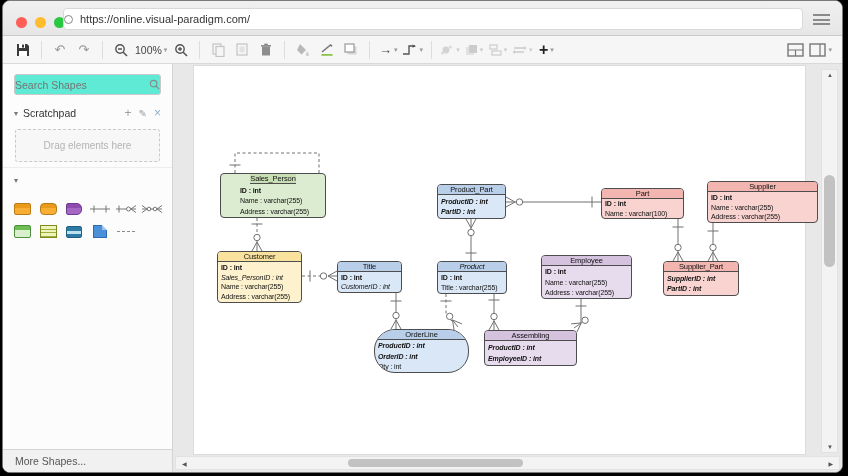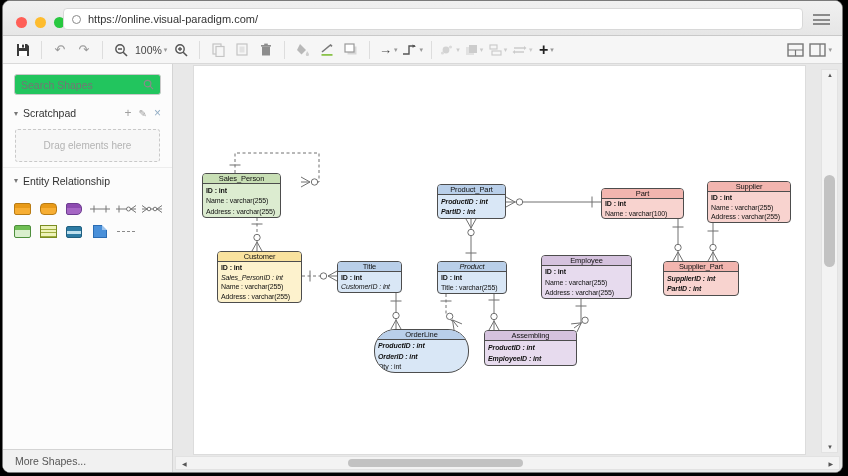--- a/index.html
+++ b/index.html
@@ -3,21 +3,21 @@
 <meta charset="utf-8">
 <style>
   * { box-sizing: border-box; margin: 0; padding: 0; }
   html,body { width:848px; height:476px; background:#000; font-family:"Liberation Sans", sans-serif; overflow:hidden; }
   .window { position:absolute; left:2px; top:0; width:841px; height:473px; background:#fff; border-radius:8px; overflow:hidden; border:1px solid #7a7a7a; }
 
   
   .titlebar { height:35px; background:linear-gradient(#f0f0f0,#e6e6e6); border-bottom:1px solid #c9c9c9; position:relative; }
   .lights { position:absolute; left:13px; top:16px; display:flex; gap:8px; }
   .light { width:11px; height:11px; border-radius:50%; }
-  .urlbar { position:absolute; left:60px; top:7px; width:740px; height:22px; background:#fff; border:1px solid #d8d8d8; border-radius:4px; display:flex; align-items:center; padding:0 8px; }
+  .urlbar { position:absolute; left:60px; top:7px; width:740px; height:22px; background:#fff; border:1px solid #d8d8d8; border-radius:4px; display:flex; align-items:center; padding:0 0; }
   .ring { width:9px; height:9px; border:1.4px solid #8a8a8a; border-radius:50%; margin-right:7px; flex:0 0 auto; }
   .url { font-size:11px; color:#333; }
   .menu-btn { position:absolute; right:12px; top:13px; width:17px; }
   .menu-btn i { display:block; height:2px; background:#8a8a8a; margin-bottom:2.5px; }
 
   
   .toolbar { height:28px; background:#f6f6f6; border-bottom:1px solid #d9d9d9; display:flex; align-items:center; padding:0 8px; }
   .tb { height:22px; min-width:20px; display:flex; align-items:center; justify-content:center; border-radius:2px; margin:0 2px; color:#666; font-size:13px; }
   .tb svg { display:block; }
   .sep { width:1px; height:18px; background:#ddd; margin:0 6px; }
@@ -25,21 +25,21 @@
   .zoomlvl { font-size:10.5px; color:#444; }
   .dis { opacity:.45; }
   .spacer { flex:1; }
   .plus { font-size:16px; font-weight:bold; color:#222; line-height:14px; }
 
   
   .main { display:flex; height:408px; }
 
   
   .sidebar { width:170px; background:#fcfcfc; border-right:1px solid #d4d4d4; position:relative; font-size:10.5px; color:#333; }
-  .search-wrap { margin:10px 11px 0 11px; height:21px; border:1px solid #c9c9c9; border-radius:3px; background:#22c55e; display:flex; align-items:center; padding:0 6px; }
+  .search-wrap { margin:10px 11px 0 11px; height:21px; border:1px solid #c9c9c9; border-radius:3px; background:#5eead4; display:flex; align-items:center; padding:0 0; }
   .search-wrap input { border:none; outline:none; flex:1; font-size:10.5px; color:#555; font-family:"Liberation Sans",sans-serif; background:transparent; min-width:0; }
   .sec-head { display:flex; align-items:center; padding:0 11px; height:26px; margin-top:5px; }
   .tri { font-size:8px; color:#777; margin-right:5px; }
   .sec-title { flex:1; }
   .mini-ic { color:#a0a0a0; font-size:12px; margin-left:7px; }
   .mini-x { color:#93aec5; }
   .dropzone { margin:3px 12px; height:33px; border:1px dashed #c9c9c9; border-radius:3px; background:#f7f7f7; display:flex; align-items:center; justify-content:center; color:#b3b3b3; font-size:10px; }
   .palette { padding:4px 6px; display:grid; grid-template-columns:repeat(6,26px); grid-auto-rows:23px; align-items:center; justify-items:center; }
   .shape { display:flex; align-items:center; justify-content:center; }
   .ent-o { width:17px; height:12px; border:1px solid #b97c14; border-radius:2px; background:linear-gradient(#e89a18 0 4px,#f7ae33 4px); }
@@ -243,21 +243,20 @@
         <span class="mini-ic">+</span>
         <span class="mini-ic" style="font-size:10px">✎</span>
         <span class="mini-ic mini-x">×</span>
       </div>
       <div class="dropzone">
         <span>Drag elements here</span>
       </div>
 
       <div class="sec-head" style="border-top:1px solid #ededed">
         <span class="tri">▾</span>
-        <span class="sec-title">Entity Relationship</span>
       </div>
       <div class="palette">
         <span class="shape">
             <span class="ent-o"></span>
           </span>
         <span class="shape">
             <span class="ent-o" style="border-radius:4px"></span>
           </span>
         <span class="shape">
             <span class="ent-p"></span>
@@ -371,21 +370,21 @@
             <line x1="484" y1="186" x2="489" y2="195" stroke="#707070" stroke-width="1"></line>
             <circle cx="484" cy="181.5" r="3.2" fill="#fff" stroke="#707070"></circle>
             <polyline points="519,157 519,186" fill="none" stroke="#707070" stroke-width="1"></polyline>
             <line x1="513.5" y1="165" x2="524.5" y2="165" stroke="#707070" stroke-width="1"></line>
             <line x1="519" y1="186" x2="514" y2="195" stroke="#707070" stroke-width="1"></line>
             <line x1="519" y1="186" x2="519" y2="195" stroke="#707070" stroke-width="1"></line>
             <line x1="519" y1="186" x2="524" y2="195" stroke="#707070" stroke-width="1"></line>
             <circle cx="519" cy="181.5" r="3.2" fill="#fff" stroke="#707070"></circle>
           </svg>
         <div>
-            <div class="entity" style="left: 8px; top: 107px; width: 79px; height: 45px; background: rgb(220, 236, 208); border-color: rgb(77, 77, 77);">
+            <div class="entity" style="left: 26px; top: 107px; width: 106px; height: 45px; background: rgb(220, 236, 208); border-color: rgb(77, 77, 77); align-items: center;">
               <div class="etitle" style="background: rgb(200, 223, 181);">Sales_Person</div>
               <div class="ebody">
                 <div class="eattr b">ID : int</div>
                 <div class="eattr">Name : varchar(255)</div>
                 <div class="eattr">Address : varchar(255)</div>
               </div>
             </div>
             <div class="entity" style="left: 23px; top: 185px; width: 85px; height: 52px; background: rgb(253, 242, 205); border-color: rgb(77, 77, 77);">
               <div class="etitle" style="background: rgb(249, 226, 158);">Customer</div>
               <div class="ebody">
@@ -409,21 +408,21 @@
                 <div class="eattr b i">PartID : int</div>
               </div>
             </div>
             <div class="entity" style="left: 407px; top: 122px; width: 83px; height: 31px; background: rgb(248, 211, 207); border-color: rgb(77, 77, 77);">
               <div class="etitle" style="background: rgb(242, 181, 175);">Part</div>
               <div class="ebody">
                 <div class="eattr b">ID : int</div>
                 <div class="eattr">Name : varchar(100)</div>
               </div>
             </div>
-            <div class="entity" style="left: 513px; top: 115px; width: 84px; height: 42px; background: rgb(248, 211, 207); border-color: rgb(77, 77, 77);">
+            <div class="entity" style="left: 513px; top: 115px; width: 111px; height: 42px; background: rgb(248, 211, 207); border-color: rgb(77, 77, 77);">
               <div class="etitle" style="background: rgb(242, 181, 175);">Supplier</div>
               <div class="ebody">
                 <div class="eattr b">ID : int</div>
                 <div class="eattr">Name : varchar(255)</div>
                 <div class="eattr">Address : varchar(255)</div>
               </div>
             </div>
             <div class="entity" style="left: 243px; top: 195px; width: 70px; height: 33px; background: rgb(217, 231, 246); border-color: rgb(77, 77, 77);">
               <div class="etitle" style="background: rgb(185, 207, 233); font-style: italic;">Product</div>
               <div class="ebody">

